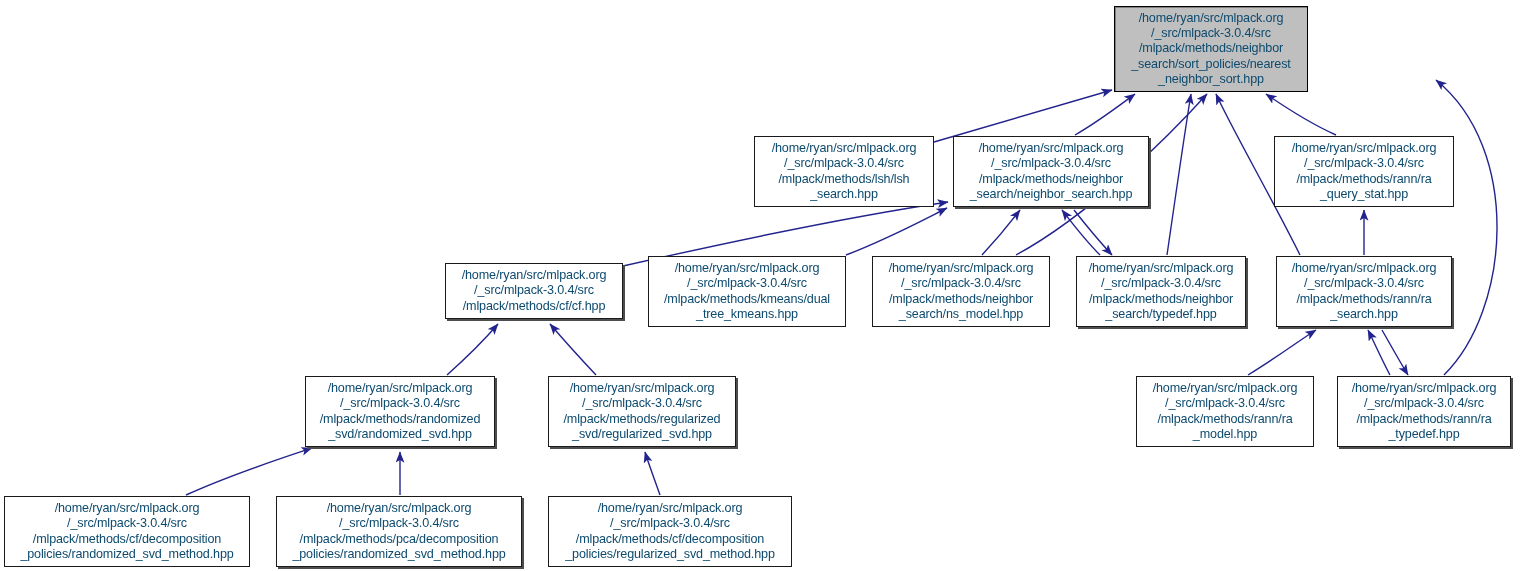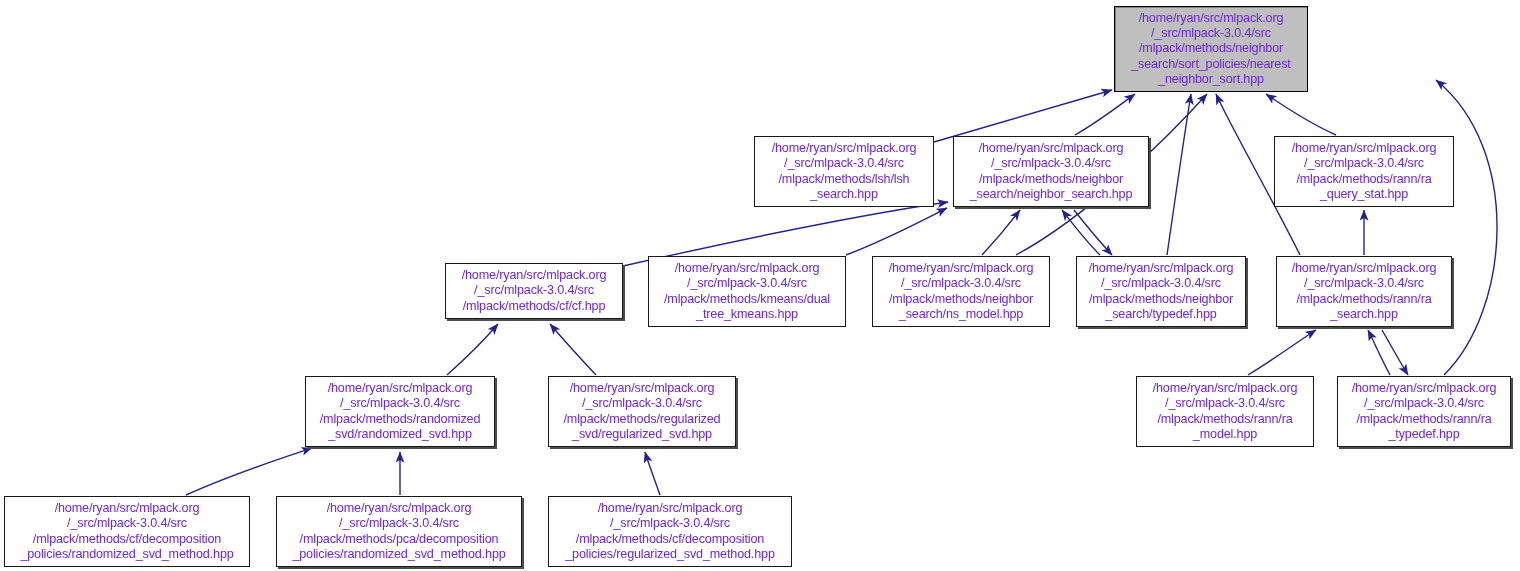--- a/index.html
+++ b/index.html
@@ -37,21 +37,21 @@
     text-align: center;
     overflow: hidden;
     z-index: 3;
   }
   .node .node-label {
     display: block;
     white-space: pre;
     font-family: "Liberation Sans", sans-serif;
     font-size: 12.6px;
     line-height: 15.2px;
-    color: #6d28d9;
+    color: #0c4a6e;
     letter-spacing: -0.15px;
     text-align: center;
   }
   .node.root {
     background: #bfbfbf;
     border: 1px solid #000000;
     box-shadow: 1px 1px 0 0 #808080 inset;
   }
   .node.shadowed {
     box-shadow: 2px 2px 0 0 #4d4d4d;

